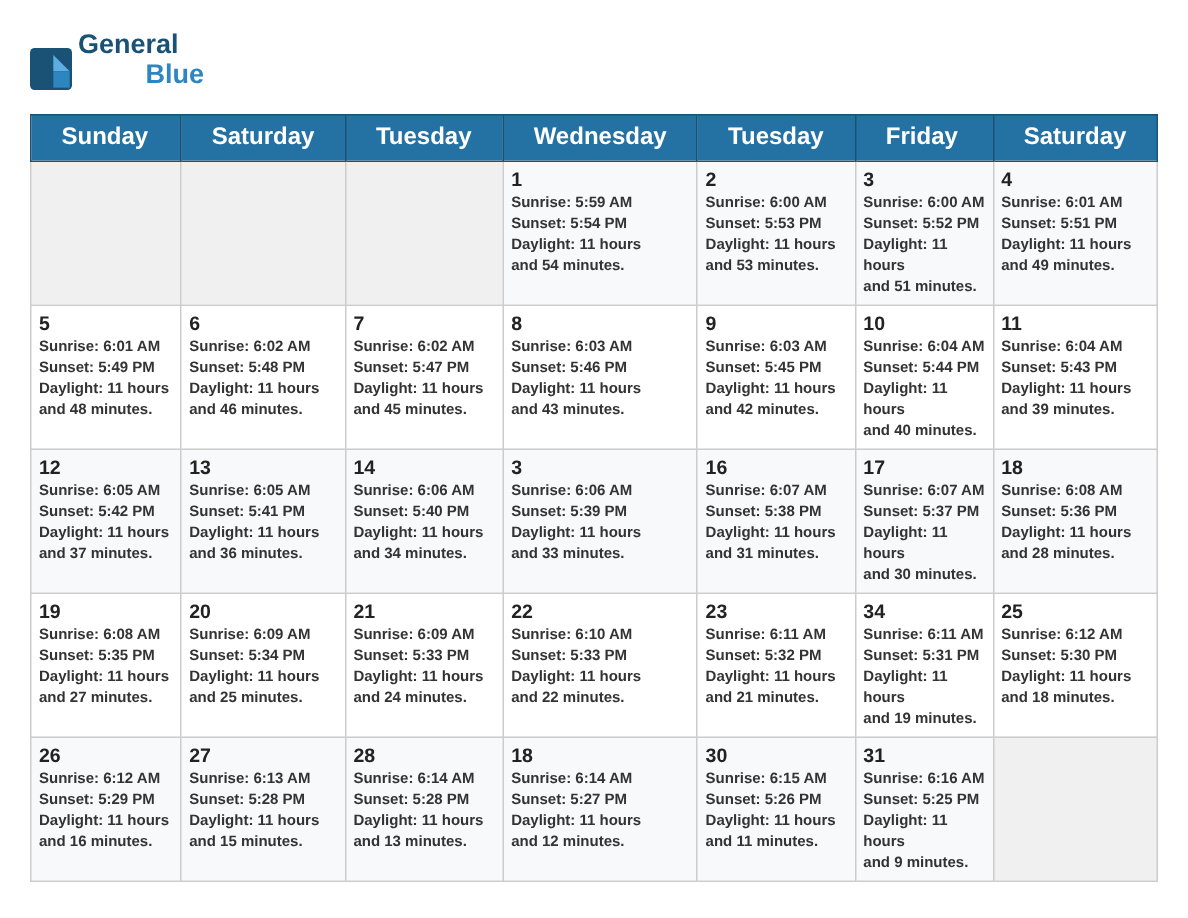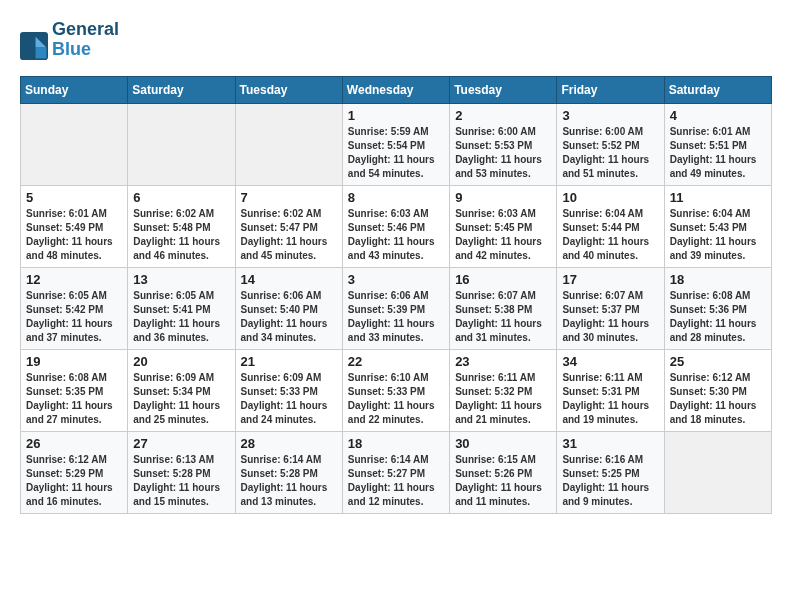--- a/index.html
+++ b/index.html
@@ -22,20 +22,21 @@
       gap: 4px;
     }
     .logo-text {
       font-size: 18px;
       font-weight: bold;
       color: #1a5276;
       line-height: 1.1;
     }
     .logo-text span {
       color: #2e86c1;
+      margin-left: 45px;
     }
     .logo-icon {
       width: 28px;
       height: 28px;
     }
     .title-block {
       text-align: right;
     }
     .month-title {
       font-size: 36px;
@@ -48,23 +49,23 @@
       color: #555;
     }
     table {
       width: 100%;
       border-collapse: collapse;
       font-size: 11px;
     }
     thead tr th {
       background: #2471a3;
       color: #fff;
-      padding: 6px 4px;
+      padding: 6px 20px;
       text-align: left;
-      font-size: 12px;
+      font-size: 16px;
       font-weight: bold;
       border: 1px solid #1a5276;
     }
     tbody tr td {
       border: 1px solid #ccc;
       vertical-align: top;
       padding: 4px 5px;
       min-height: 80px;
       height: 80px;
       width: 14.28%;

